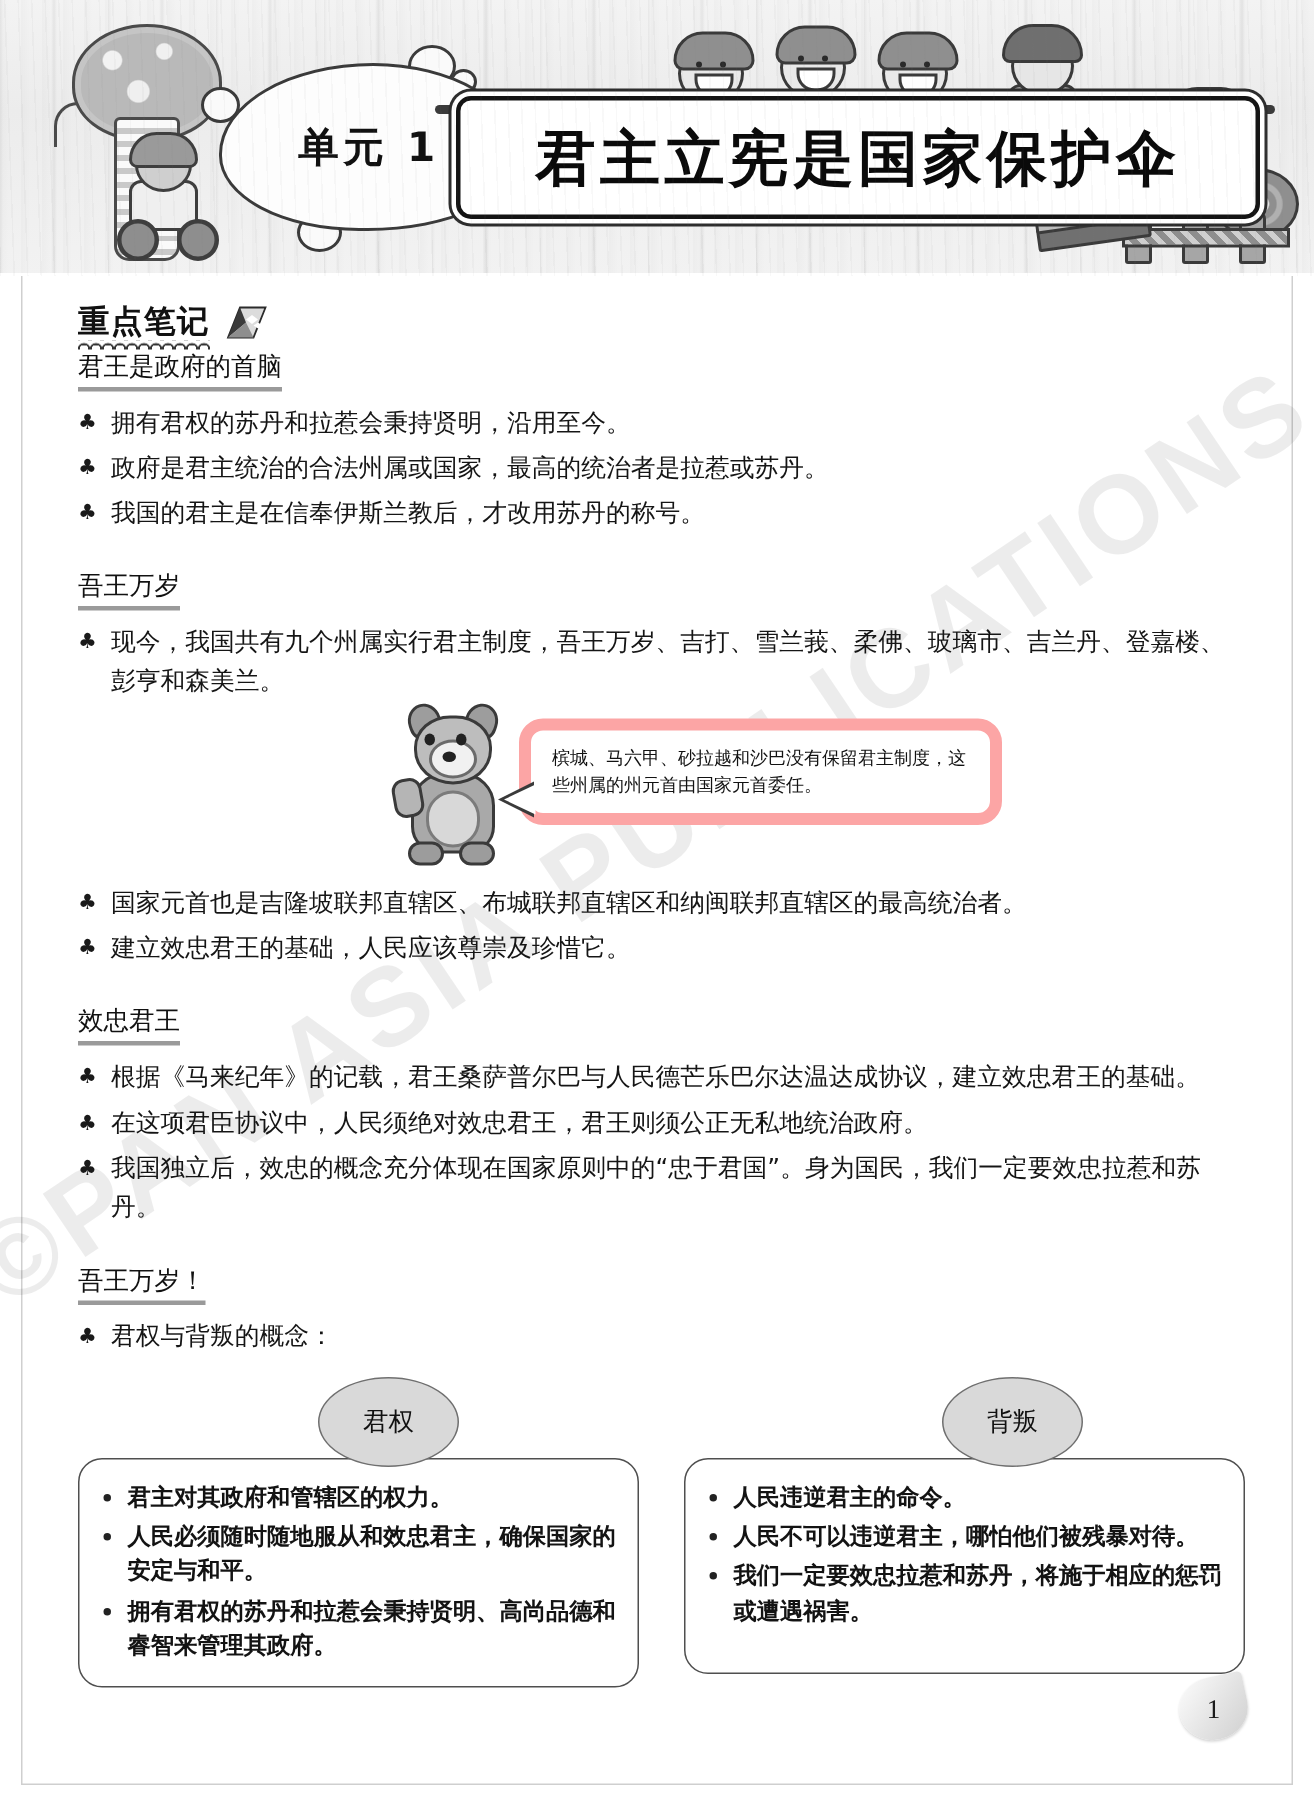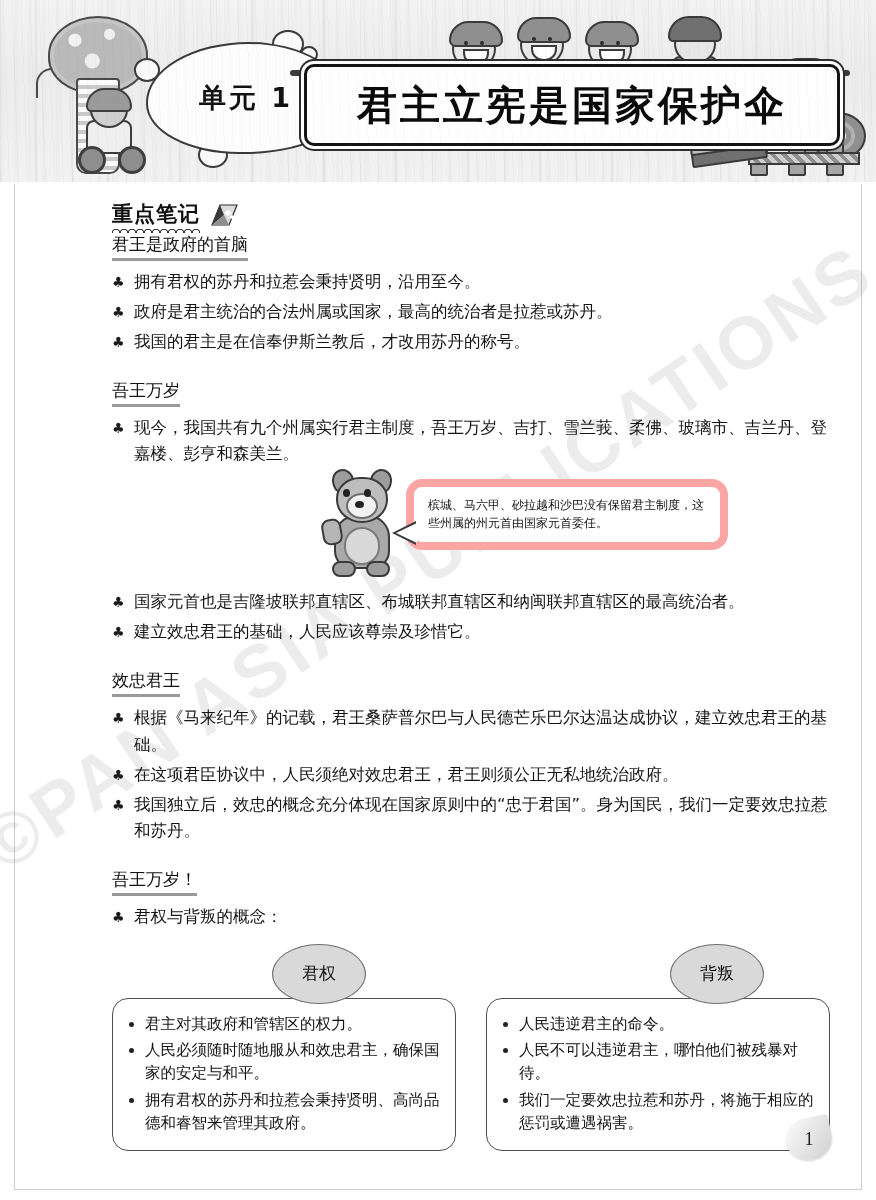--- a/index.html
+++ b/index.html
@@ -302,21 +302,21 @@
   }
 
   
   #content{
     position:absolute;
     left:0; top:184px;
     width:876px;
     z-index:2;
   }
   .inner{
-    margin: 0 46px 0 112px;
+    margin: 0 46px 0 52px;
   }
 
   .notes-head{
     display:flex; align-items:flex-end; gap:8px;
     margin-top: 16px;
   }
   .notes-title{
     font-family:"DejaVu Sans", sans-serif;
     font-weight:bold;
     font-size:21px;
@@ -461,33 +461,33 @@
     border-radius:50%;
     background:#d9d9d9;
     border:1.5px solid #6f6f6f;
     display:flex; align-items:center; justify-content:center;
     font-size:17px;
     font-family:"DejaVu Sans", sans-serif;
     color:#111;
     z-index:3;
   }
   .concept.left  .oval{ left:160px; }
-  .concept.right .oval{ left:184px; }
+  .concept.right .oval{ left:172px; }
   .concept .box{
     position:relative;
     margin-top:26px;
     border:1.5px solid #4f4f4f;
     border-radius:16px;
     background:#ffffff;
     padding:14px 14px 12px 14px;
     min-height:116px;
     z-index:2;
   }
   .concept ul{
-    list-style:none; margin:0; padding:0;
+    list-style:none; margin:0; padding:0;font-weight:bold;
   }
   .concept li{
     position:relative;
     padding-left:18px;
     font-size:15.5px;
     line-height:1.5;
     margin-bottom:3px;
     color:#131313;
     font-family:"DejaVu Sans", sans-serif;
   }

